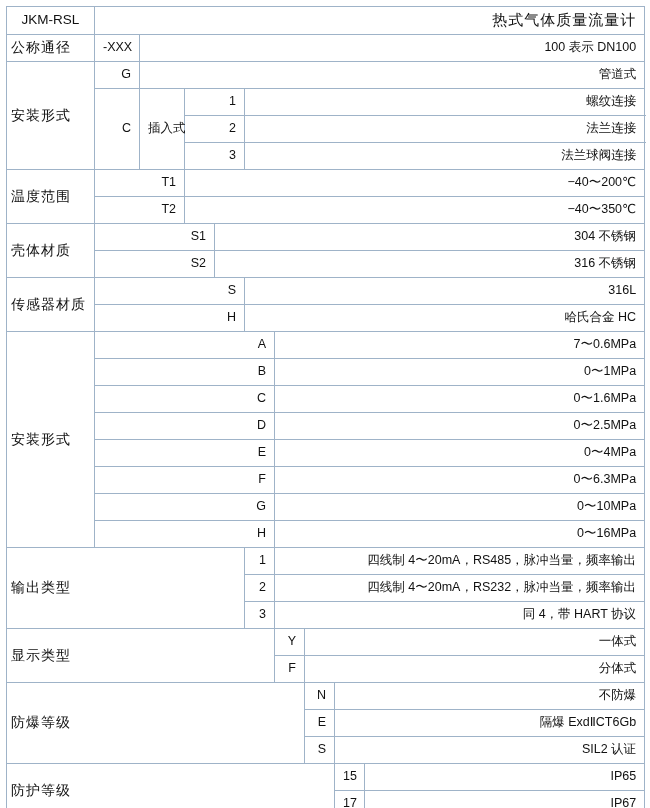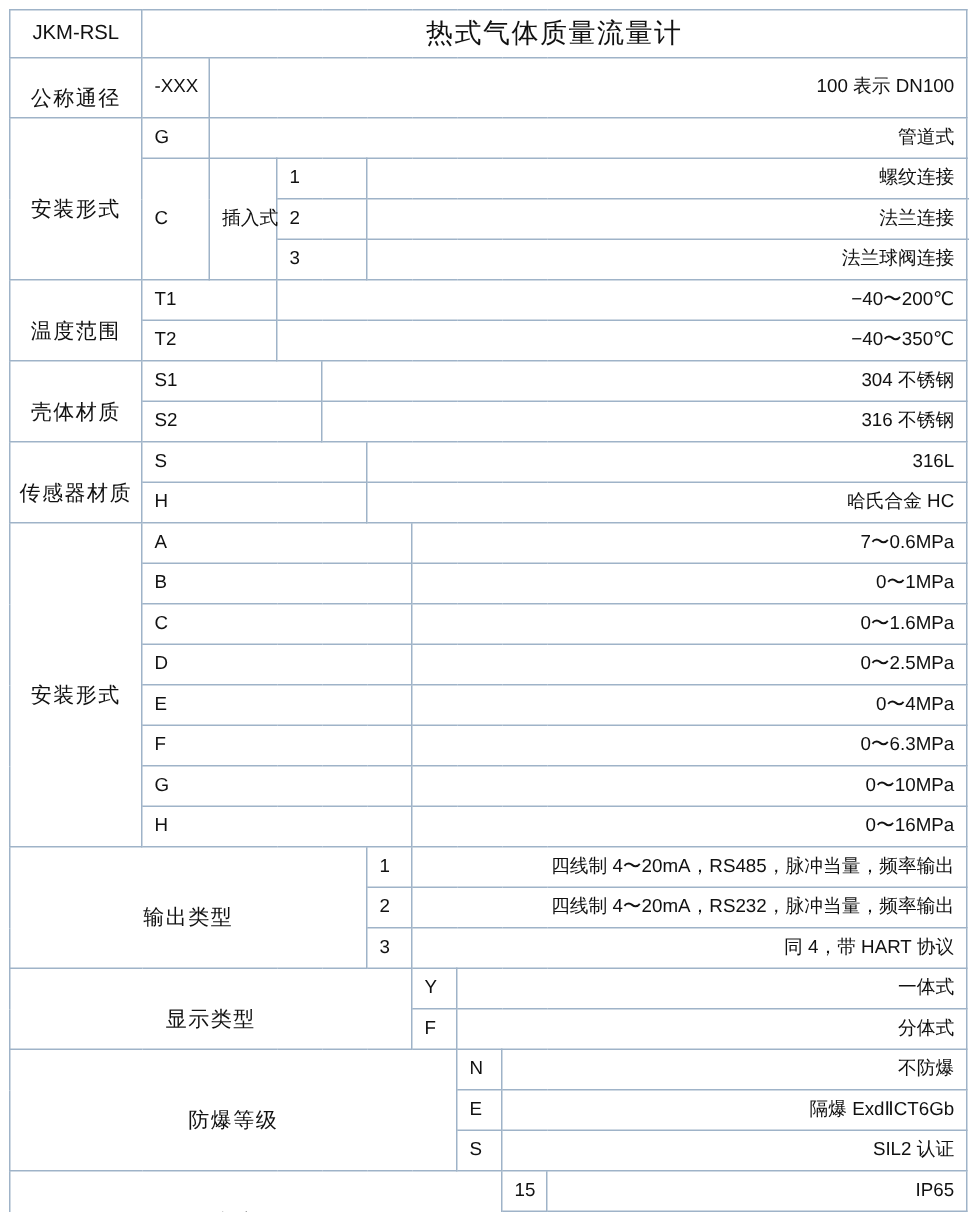--- a/index.html
+++ b/index.html
@@ -36,31 +36,31 @@
     padding: 4px 8px;
     line-height: 1.25;
     white-space: nowrap;
   }
   td.left .cellpad { text-align: right; }
   td.label {
     text-align: center;
     font-size: 14px;
     letter-spacing: 1px;
   }
-  td.label .cellpad { text-align: center; padding: 4px 4px; margin-top: 14px; }
+  td.label .cellpad { text-align: left; padding: 4px 4px; }
   td.code {
-    text-align: left;
+    text-align: right;
     font-size: 12.5px;
   }
   td.shade {
     background: #dde7f0;
   }
   td.title {
-    text-align: center;
-    font-size: 18px;
+    text-align: right;
+    font-size: 15px;
     letter-spacing: 1px;
     border-radius: 10px;
   }
   td.model {
     text-align: center;
     font-size: 13.5px;
     background: #dde7f0;
   }
 </style>
 </head>

